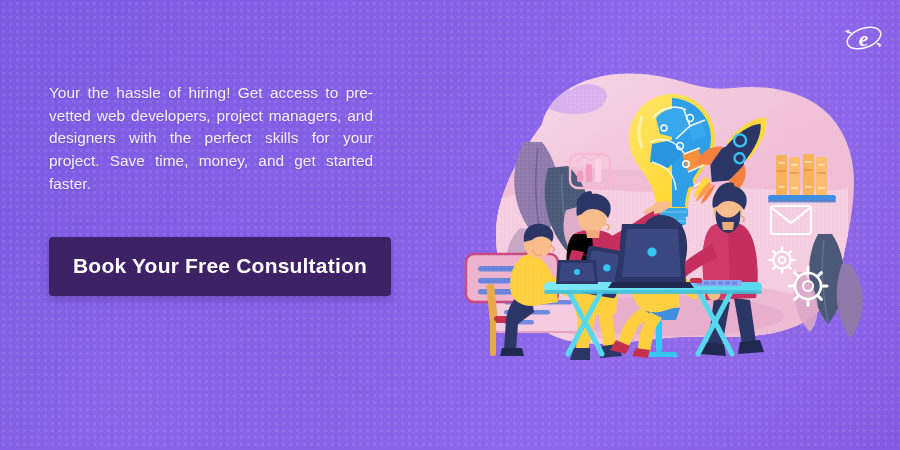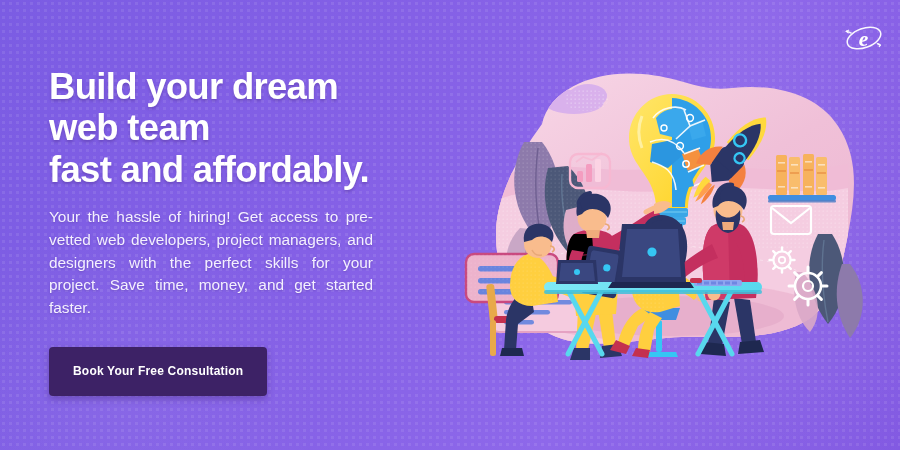--- a/index.html
+++ b/index.html
@@ -65,24 +65,24 @@
     margin-top:16px;
     color:#f4f0ff;
     font-size:15.4px;
     line-height:1.475;
     text-align:justify;
     width:324px;
     text-shadow:0 1px 2px rgba(58,30,110,.26);
   }
   #cta {
     display:inline-block;
-    margin-top:27px;
+    margin-top:41px;
     background:#3d2266;
     color:#ffffff;
-    font-size:12px;
+    font-size:21px;
     font-weight:bold;
     letter-spacing:.2px;
     padding:17px 24px 18px 24px;
     border:none;
     border-radius:4px;
     cursor:pointer;
     box-shadow:0 3px 7px rgba(46,20,86,.3);
     font-family:"Liberation Sans", sans-serif;
   }
 
@@ -110,22 +110,20 @@
       </g>
       <path d="M7 15 L2.5 13.2" stroke="#ffffff" stroke-width="1.4" stroke-linecap="round" opacity=".9"></path>
       <path d="M4.6 12.2 L2.2 13.3 L4.2 14.9" fill="none" stroke="#ffffff" stroke-width="1.2" stroke-linecap="round" opacity=".9"></path>
       <path d="M33.4 25.6 L36 27.2" stroke="#ffffff" stroke-width="1.4" stroke-linecap="round" opacity=".9"></path>
       <path d="M35.3 28.6 L36.4 27.1 L34.6 25.8" fill="none" stroke="#ffffff" stroke-width="1.2" stroke-linecap="round" opacity=".9"></path>
       <text x="19.5" y="27.6" font-family="Liberation Serif, serif" font-size="21.5" font-style="italic" font-weight="bold" fill="#ffffff" text-anchor="middle">e</text>
     </svg>
   </div>
 
   <div id="content">
-    <h1 id="headline">Build your dream web team
-fast and affordably.</h1>
     <p id="subcopy">Your the hassle of hiring! Get access to pre-vetted web developers, project managers, and designers with the perfect skills for your project. Save time, money, and get started faster.</p>
     <button id="cta">Book Your Free Consultation</button>
   </div>
 
   <div id="art">
   <svg viewBox="0 0 446 312" width="446" height="312" aria-hidden="true">
     <defs>
       <clipPath id="blobClip">
         <path d="M96 66 C104 30 150 12 196 16 C236 19 252 34 286 30
                  C330 25 372 37 392 68 C414 101 409 140 402 176

